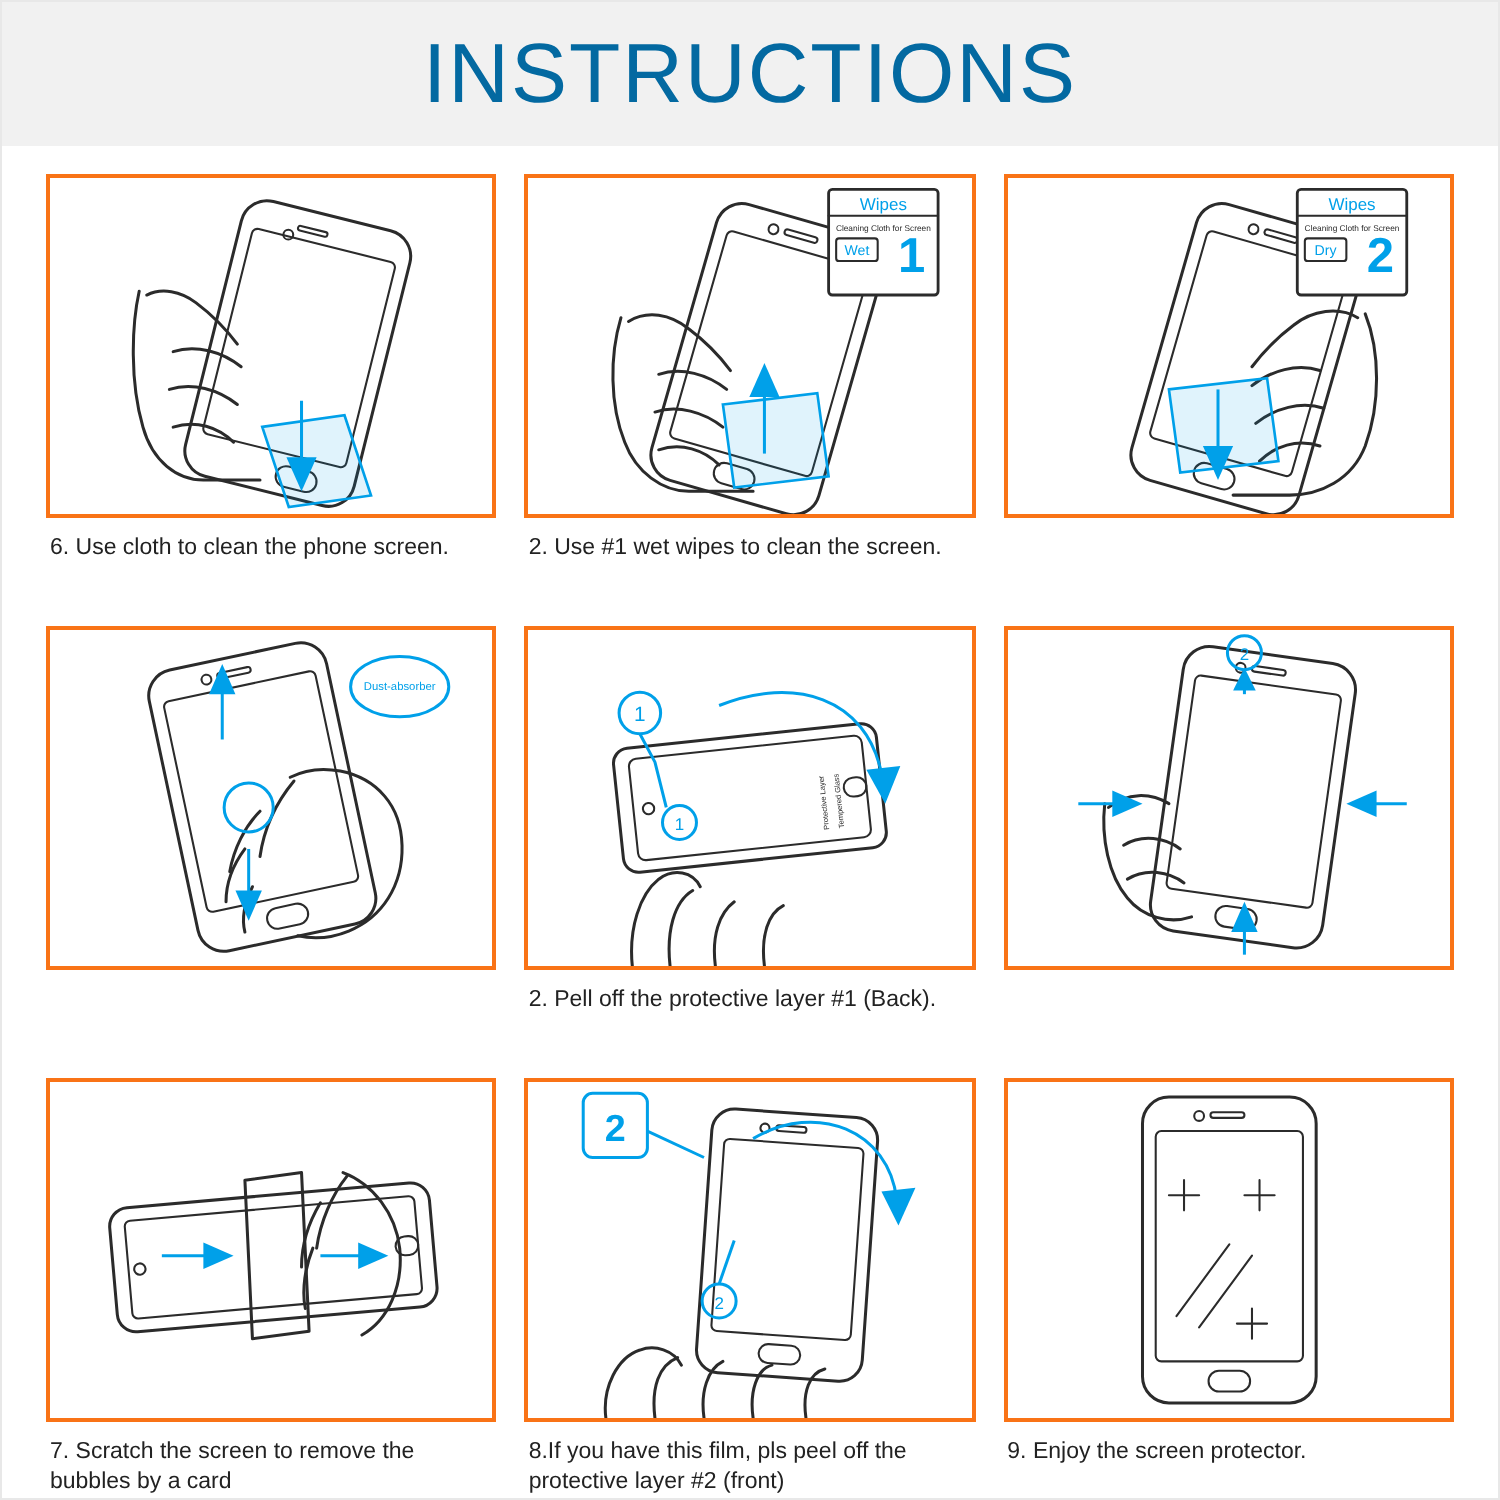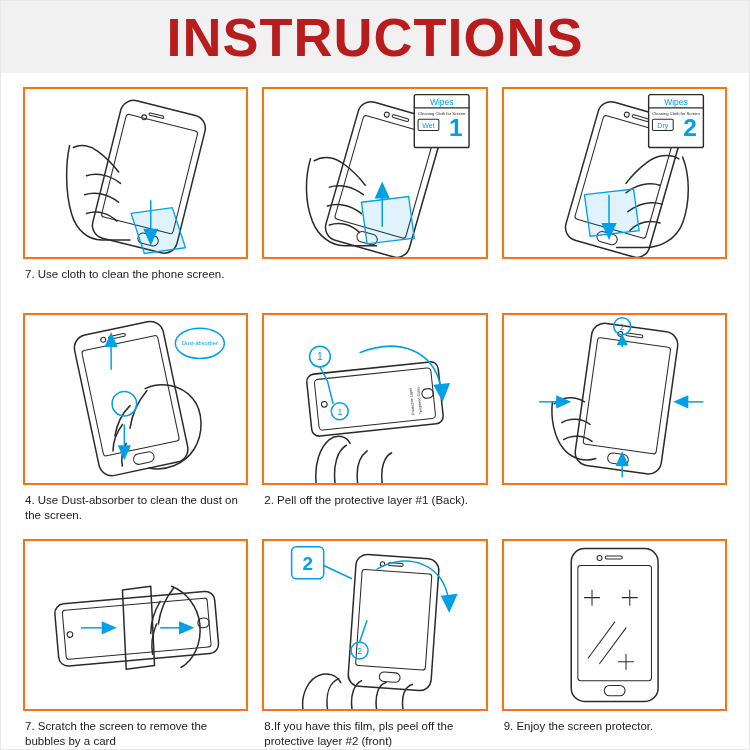--- a/index.html
+++ b/index.html
@@ -23,23 +23,23 @@
   }
   
   .header {
     height: 72px;
     background: #f1f1f1;
     display: flex;
     align-items: center;
     justify-content: center;
   }
   .header-title {
-    color: #b91c1c;
-    font-size: 54px;
-    font-weight: bold;
+    color: #0369a1;
+    font-size: 42px;
+    font-weight: normal;
     letter-spacing: 1px;
     font-family: "Liberation Sans", sans-serif;
   }
   
   .grid {
     padding: 14px 22px 0 22px;
     display: grid;
     grid-template-columns: repeat(3, 1fr);
     column-gap: 14px;
     row-gap: 2px;
@@ -117,21 +117,21 @@
           <path class="ln" d="M58 92 C70 88 84 92 94 100"></path>
           <path class="ln" d="M56 112 C68 108 82 112 92 120"></path>
           <path class="ln" d="M58 132 C70 128 82 132 90 140"></path>
 
           <path class="blue-t" d="M108 128 L152 128 L160 172 L116 172 Z" transform="rotate(-8 134 150)"></path>
 
           <path class="blue" d="M126 118 L126 152"></path>
           <path class="blue-f" d="M126 166 L118 148 L134 148 Z"></path>
         </svg>
       </div>
-      <div class="caption">7. Use cloth to clean the phone screen.</div>
+      <div class="caption">6. Use cloth to clean the phone screen.</div>
     </div>
 
     <div class="cell">
       <div class="panel">
         <svg width="100%" height="100%" viewBox="0 0 220 178">
 
           <g transform="rotate(16 120 95)">
             <rect class="ln" x="74" y="20" width="92" height="152" rx="14"></rect>
             <rect class="ln-thin" x="81" y="36" width="78" height="114" rx="3"></rect>
             <circle class="ln-thin" cx="104" cy="29" r="2.6"></circle>
@@ -154,20 +154,21 @@
             <rect class="wht" x="152" y="6" width="58" height="56" rx="2"></rect>
             <line class="ln-thin" x1="152" y1="20" x2="210" y2="20"></line>
             <text class="lbl" x="181" y="17" font-size="9" text-anchor="middle">Wipes</text>
             <text class="lbl-dk" x="181" y="28" font-size="4.4" text-anchor="middle">Cleaning Cloth for Screen</text>
             <rect class="ln-thin" x="156" y="32" width="22" height="12" rx="1.5" fill="#ffffff"></rect>
             <text class="lbl" x="167" y="41" font-size="7.5" text-anchor="middle">Wet</text>
             <text class="lbl" x="196" y="50" font-size="26" text-anchor="middle" font-weight="bold">1</text>
           </g>
         </svg>
       </div>
+      <div class="caption">2. Use #1 wet wipes to clean the screen.</div>
     </div>
 
     <div class="cell">
       <div class="panel">
         <svg width="100%" height="100%" viewBox="0 0 220 178">
           <g transform="rotate(16 120 95)">
             <rect class="ln" x="74" y="20" width="92" height="152" rx="14"></rect>
             <rect class="ln-thin" x="81" y="36" width="78" height="114" rx="3"></rect>
             <circle class="ln-thin" cx="104" cy="29" r="2.6"></circle>
             <rect class="ln-thin" x="110" y="27" width="18" height="3" rx="1.5"></rect>
@@ -222,21 +223,20 @@
           <path class="blue-f" d="M84 18 L77 34 L91 34 Z"></path>
           <path class="blue" d="M98 116 L98 142"></path>
           <path class="blue-f" d="M98 154 L91 138 L105 138 Z"></path>
 
           <g>
             <ellipse class="blue" cx="178" cy="30" rx="26" ry="16"></ellipse>
             <text class="lbl" x="178" y="32" font-size="6" text-anchor="middle">Dust-absorber</text>
           </g>
         </svg>
       </div>
-      <div class="caption">4. Use Dust-absorber to clean the dust on the screen.</div>
     </div>
 
     <div class="cell">
       <div class="panel">
         <svg width="100%" height="100%" viewBox="0 0 220 178">
 
           <g transform="rotate(-6 110 86)">
             <rect class="ln" x="40" y="56" width="140" height="66" rx="8"></rect>
             <rect class="ln-thin" x="48" y="62" width="124" height="54" rx="4"></rect>
             <circle class="ln-thin" cx="56" cy="89" r="3"></circle>

